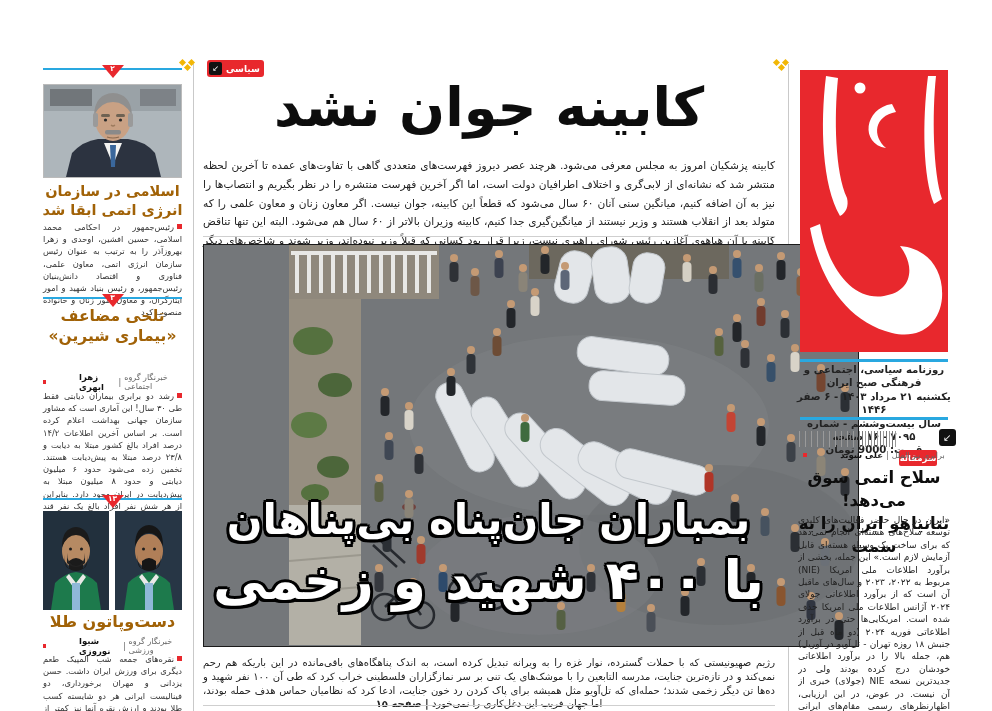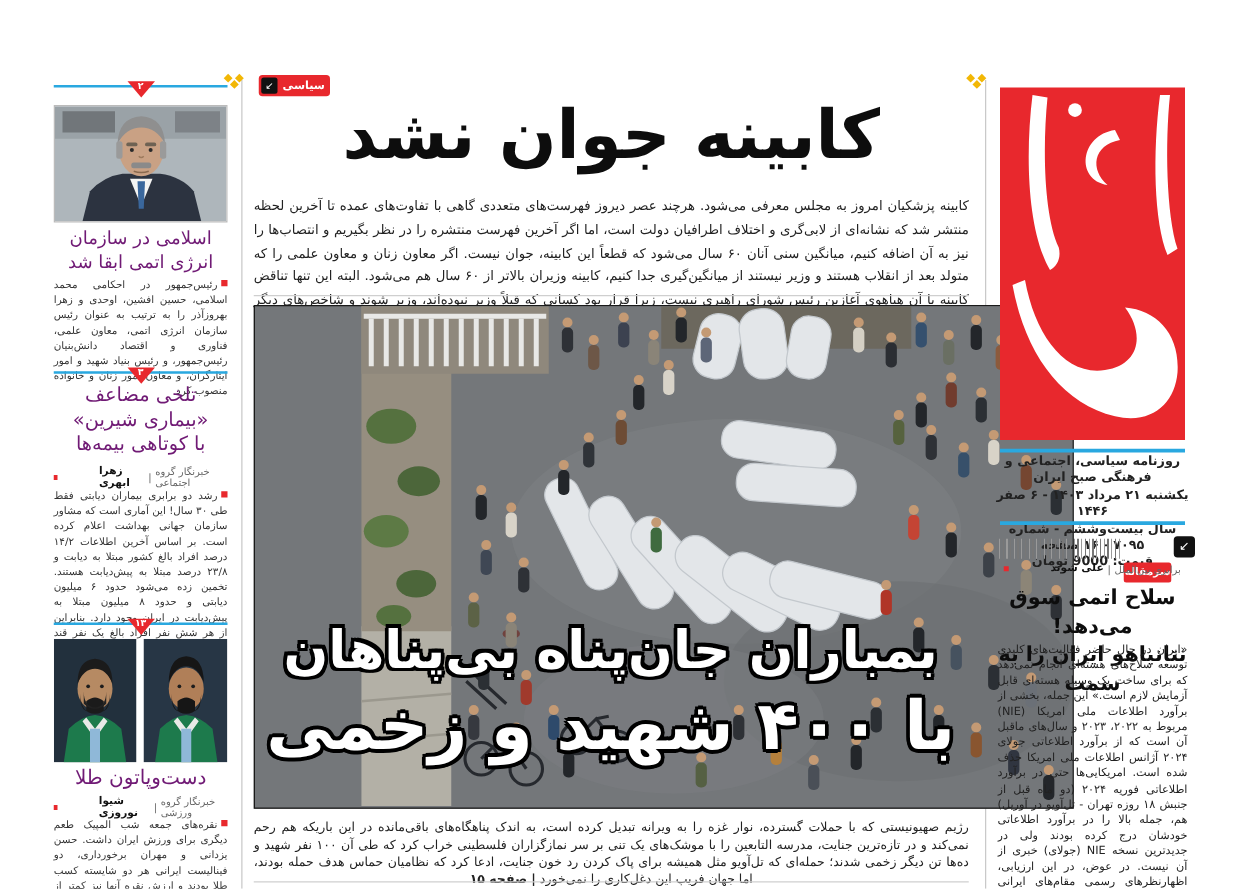--- a/index.html
+++ b/index.html
@@ -23,21 +23,21 @@
   .tag .lbl { color:#fff; font-size:9px; font-weight:bold; }
 
   
   .sep { position:absolute; left:43px; width:139px; height:16px; }
   .sep .line { position:absolute; top:6px; left:0; right:0; height:2px; background:#29a8e0; }
   .sep .tri { position:absolute; left:50%; top:3px; transform:translateX(-50%); width:0; height:0;
               border-left:11px solid transparent; border-right:11px solid transparent; border-top:13px solid #e8282d; }
   .sep .num { position:absolute; left:50%; top:2px; transform:translateX(-50%); color:#fff; font-size:7.5px; font-weight:bold; z-index:2; }
 
   .sb-photo { position:absolute; left:43px; width:139px; border:1px solid #bbb; overflow:hidden; }
-  .sb-h { position:absolute; left:40px; width:145px; text-align:center; font-weight:normal; color:#701a75; }
+  .sb-h { position:absolute; left:40px; width:145px; text-align:center; font-weight:bold; color:#a16207; }
   .sb-body { position:absolute; left:43px; width:139px; font-size:8.3px; line-height:12.2px; color:#333; text-align:justify; }
   .bullet { display:inline-block; width:5px; height:5px; background:#e8282d; margin-left:3px; vertical-align:1px; }
   .byline { position:absolute; display:flex; direction:ltr; align-items:center; justify-content:center; gap:3px; font-size:8px; color:#666; }
   .byline .dot { width:4px; height:4px; background:#e8282d; display:inline-block; }
   .byline .nm { font-weight:bold; color:#111; font-size:8.5px;margin-left:30px; }
 
   
   #main-headline { position:absolute; left:203px; top:76px; width:572px; text-align:center; font-size:54px; font-weight:900; color:#0d0d0d; letter-spacing:-1px; }
   #lead-body { position:absolute; left:203px; top:156px; width:572px; font-size:10.6px; line-height:18.8px; color:#222; text-align:justify; }
   #lead-body b { font-weight:bold; }
@@ -113,21 +113,20 @@
 
   <div class="sep" style="top:291px;">
     <div class="line"></div>
       <div class="tri"></div>
       <span class="num">۳</span>
   </div>
 
   <div class="sb-h" style="top:307px; font-size:15.5px; line-height:19.5px;">
     <span style="display:block">تلخی مضاعف</span>
     <span style="display:block">«بیماری شیرین»</span>
-    <span style="display:block">با کوتاهی بیمه‌ها</span>
   </div>
   <div class="byline" style="left:43px; top:372px; width:139px;">
     <span class="dot"></span>
     <span class="nm">زهرا ابهری</span>
     <span>|</span>
     <span>خبرنگار گروه اجتماعی</span>
   </div>
   <p class="sb-body" style="top:390px;"><span class="bullet"></span><span>رشد دو برابری بیماران دیابتی فقط طی ۳۰ سال! این آماری است که مشاور سازمان جهانی بهداشت اعلام کرده است. بر اساس آخرین اطلاعات ۱۴/۲ درصد افراد بالغ کشور مبتلا به دیابت و ۲۳/۸ درصد مبتلا به پیش‌دیابت هستند. تخمین زده می‌شود حدود ۶ میلیون دیابتی و حدود ۸ میلیون مبتلا به پیش‌دیابت در ایران وجود دارد. بنابراین از هر شش نفر افراد بالغ یک نفر قند خون بالا دارند</span></p>
 
   <div class="sep" style="top:492px;">

